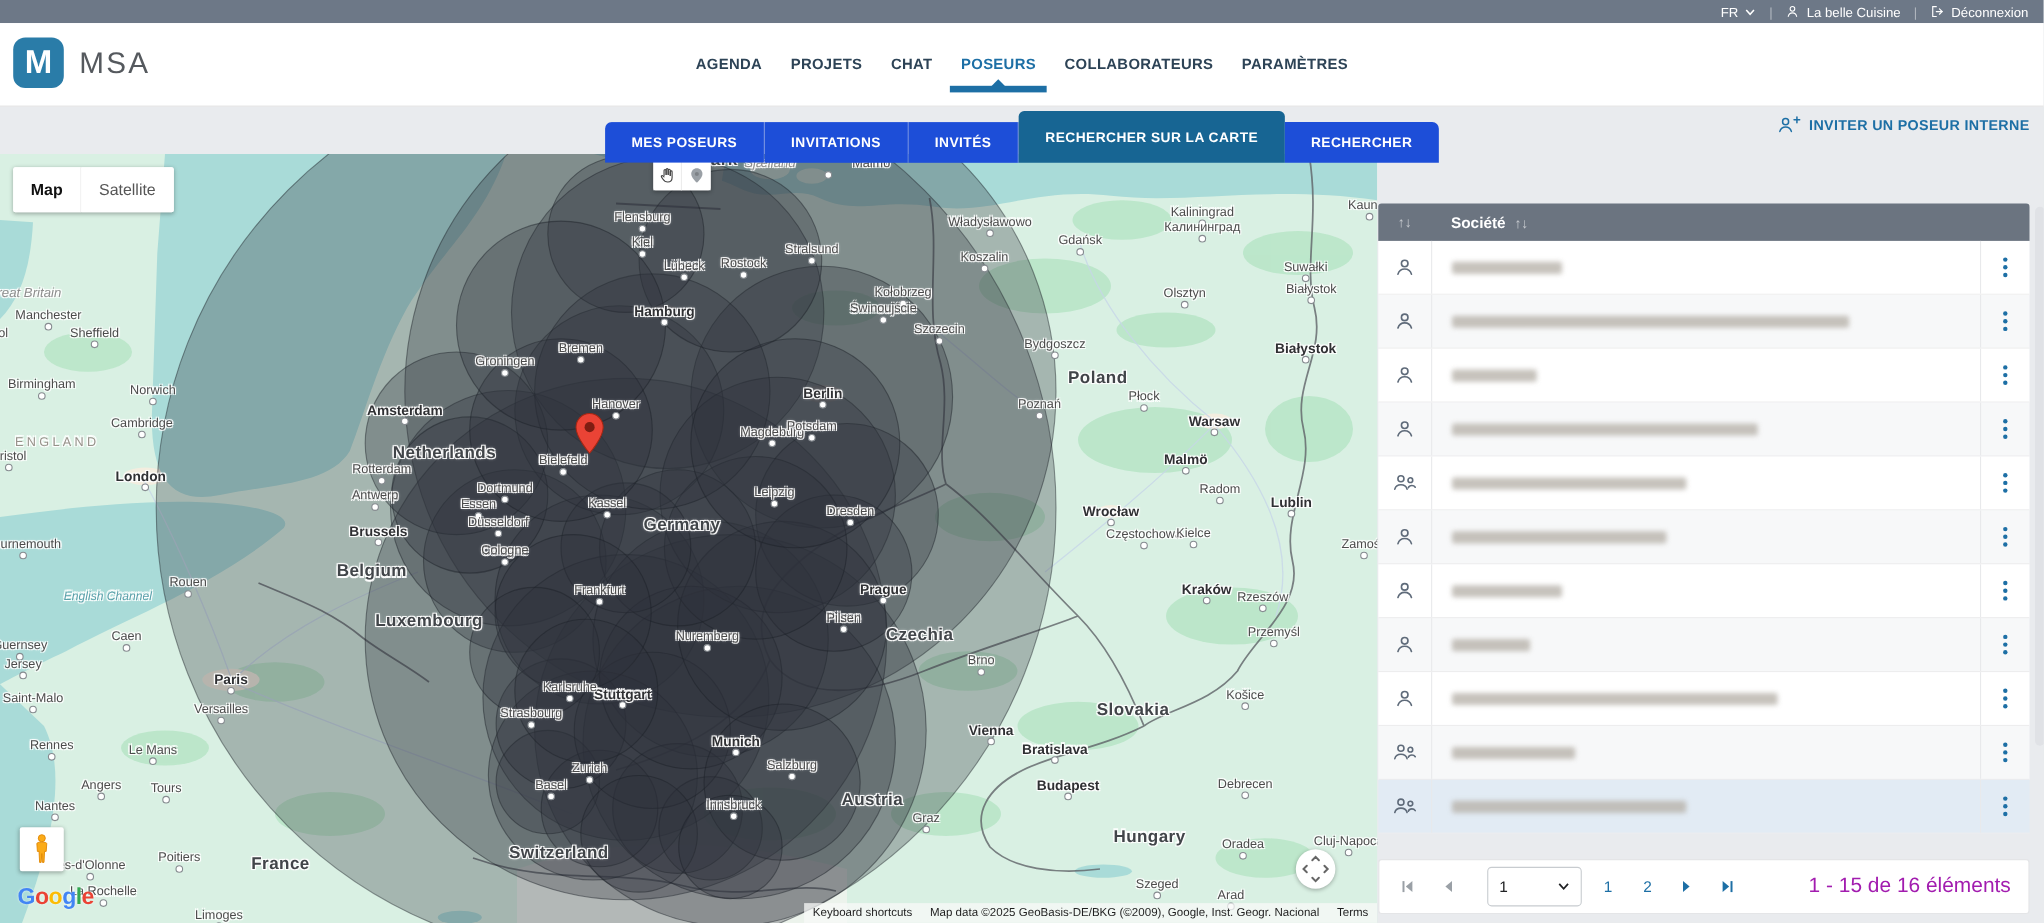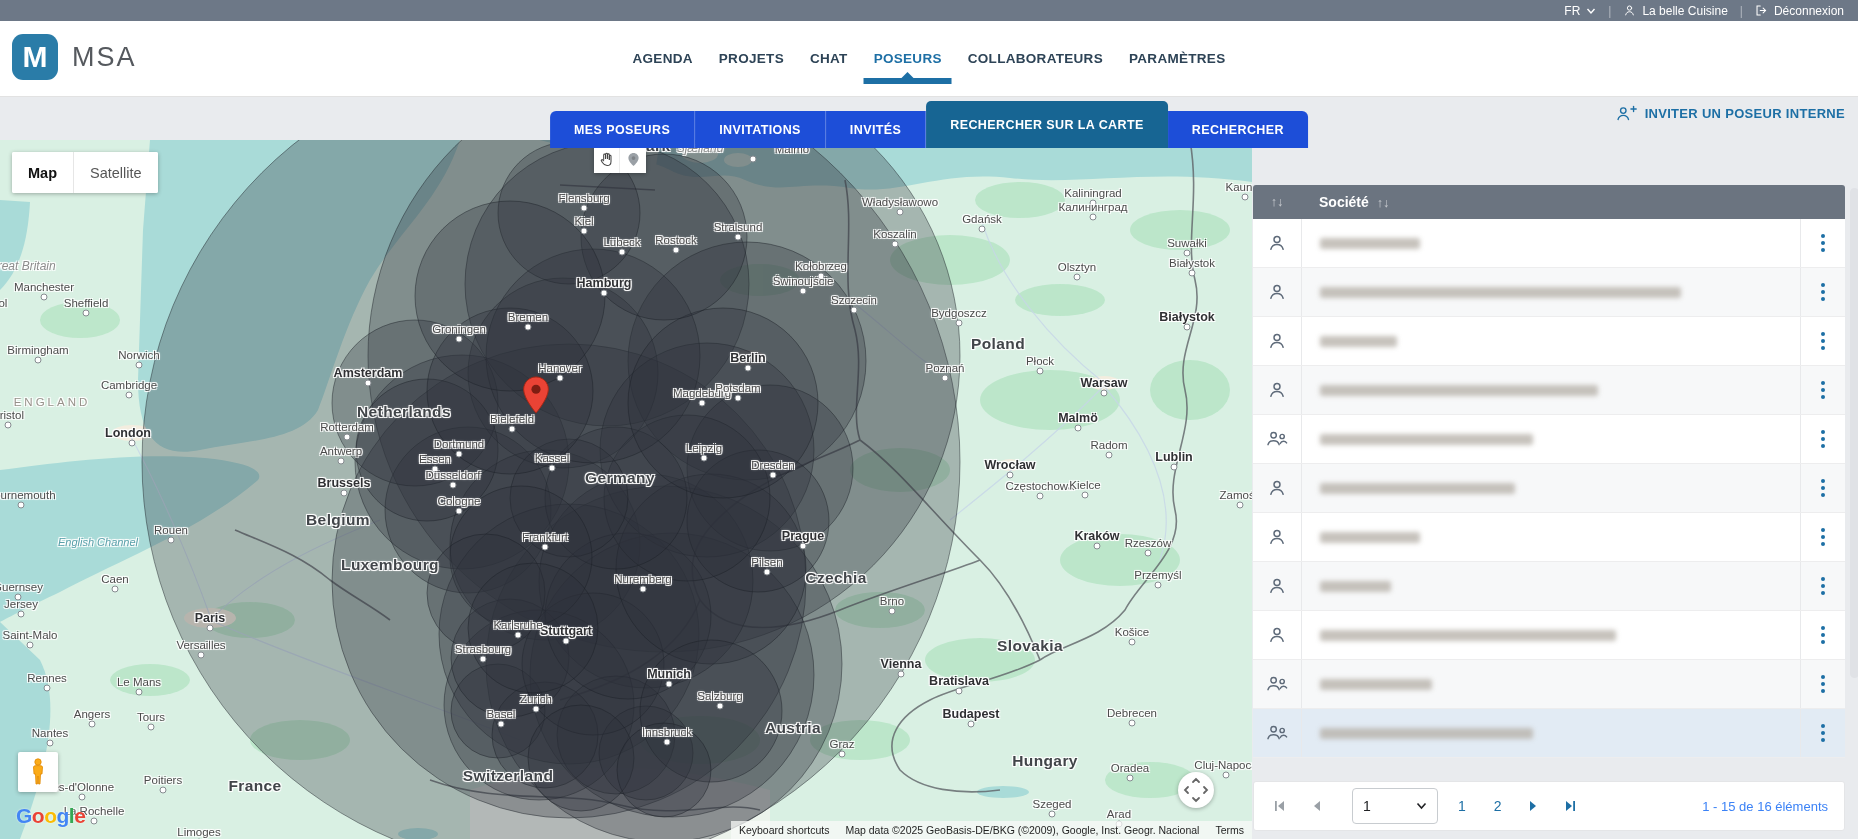--- a/index.html
+++ b/index.html
@@ -104,21 +104,21 @@
   
   .pager{position:absolute;left:0;top:638px;width:100%;height:50px;background:#fff;
          border:1px solid #e4e5e7;border-radius:3px;display:flex;align-items:center;
          padding:0 16px;box-sizing:border-box;}
   .pg-btn{background:none;border:none;padding:4px;margin-right:18px;cursor:pointer;display:flex;}
   .psel{width:64px;height:34px;border:1px solid #c8ccd0;border-radius:4px;display:flex;
         align-items:center;justify-content:space-between;padding:0 10px;font-size:14px;
         color:#202124;background:#fff;margin:0 20px 0 8px;cursor:pointer;}
   .page-links{display:flex;gap:28px;margin-right:22px;}
   .page-link{color:#1d6fa5;font-size:14px;cursor:pointer;}
-  .pg-sum{margin-left:auto;font-size:13px;color:#3b82f6;}
+  .pg-sum{margin-left:auto;font-size:19px;color:#a21caf;}
   .hidden-defs{position:absolute;width:0;height:0;overflow:hidden;}
 </style>
 </head>
 <body>
 
 <div class="stage">
 
   <svg class="hidden-defs" aria-hidden="true">
     <symbol id="ic-person" viewBox="0 0 24 24">
       <g fill="none" stroke="currentColor" stroke-width="1.7" stroke-linecap="round">

